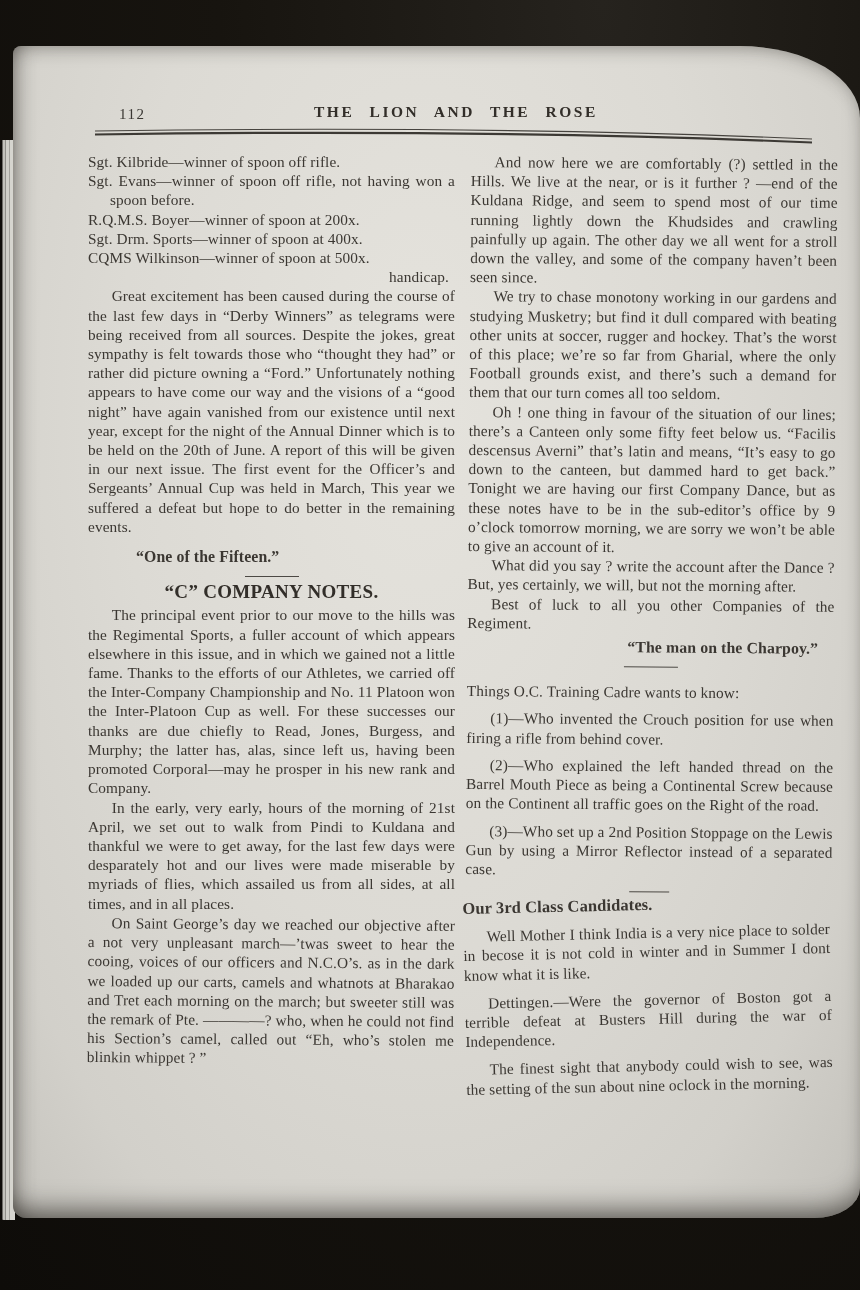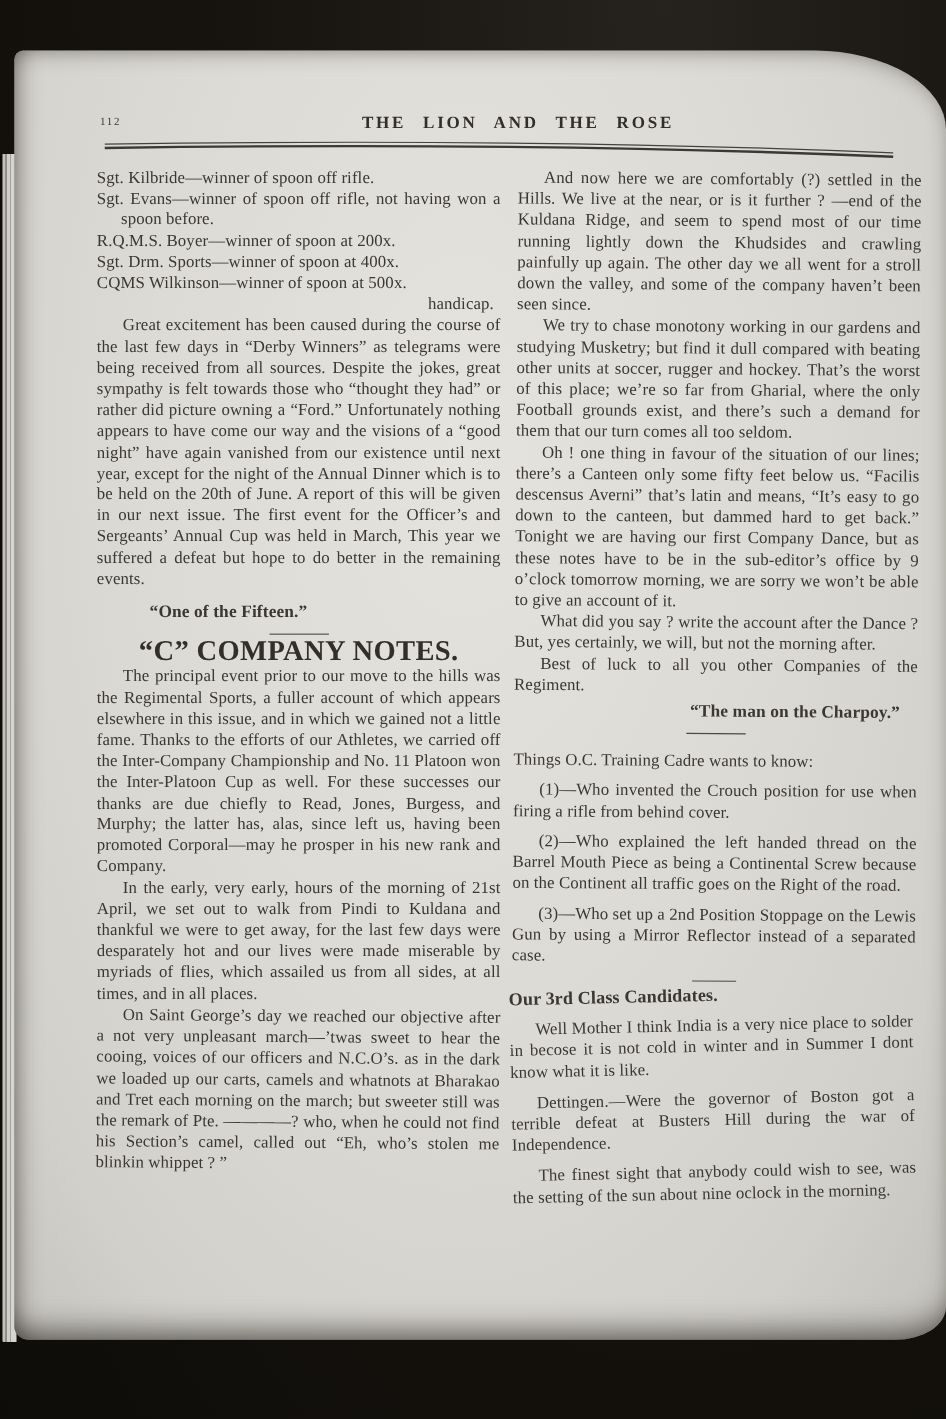--- a/index.html
+++ b/index.html
@@ -27,25 +27,25 @@
     background:radial-gradient(ellipse at 48% 30%, #e5e3dd 0%, #dcdad4 48%, #d2d0ca 80%, #c3c1bb 100%);
     border-radius:8px 120px 46px 14px / 8px 72px 30px 12px;
     box-shadow:
       inset 0 -20px 26px -12px rgba(28,25,20,0.6),
       inset 0 12px 20px -12px rgba(28,25,20,0.4),
       inset 16px 0 24px -16px rgba(28,25,20,0.45);
     overflow:hidden;
   }
 
   .pageno {
-    position:absolute; left:78px; top:60px;
-    font-size:10px; letter-spacing:1.5px; color:#3a3733;font-family:Liberation Serif, serif;
+    position:absolute; left:106px; top:60px;
+    font-size:15px; letter-spacing:1.5px; color:#3a3733;font-family:Liberation Serif, serif;
   }
   .title {
-    position:absolute; left:316px; top:57px;
+    position:absolute; left:301px; top:57px;
     font-size:15.5px; font-weight:bold; letter-spacing:2.5px; word-spacing:9px;
     color:#322e29;
   }
   .header-rule { position:absolute; left:82px; top:80px; }
 
   .cols {
     position:absolute; left:75px; top:106px; width:752px;
     display:flex; gap:16px;
   }
   .col {
@@ -64,21 +64,21 @@
   .sig { font-weight:bold; font-size:15.8px; text-indent:0; }
   .sig-left { margin:11px 0 0; text-align:left; transform:translateX(48px); }
   .sig-right { margin:4px 16px 0 0; text-align:right; }
   .divider {
     width:54px; height:0; border-top:1.6px solid #4c4944;
     margin:10px auto 4px;
   }
   .divider-sm { width:40px; margin:12px auto 2px; }
   .company-heading {
     margin:5px 0 4px; text-align:center;
-    font-size:26px; font-weight:bold; color:#322e29; letter-spacing:0.3px;
+    font-size:19px; font-weight:bold; color:#322e29; letter-spacing:0.3px;
   }
   .things-heading { margin:15px 0 0; text-indent:0; }
   .things-item { margin:8px 0 0; text-indent:1.55em; }
   .candidates-heading { margin:8px 0 0; font-size:16.5px; font-weight:bold; }
   .cand-para { margin:9px 0 0; text-indent:1.55em; }
 </style>
 </head>
 <body>
 
 <div class="photo">

